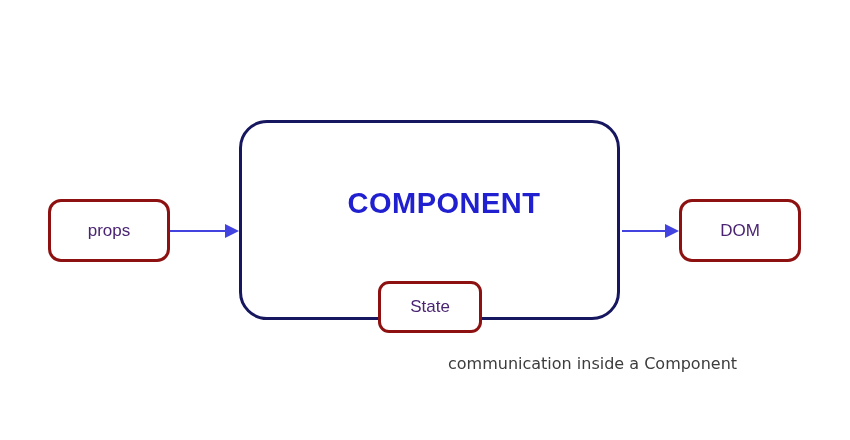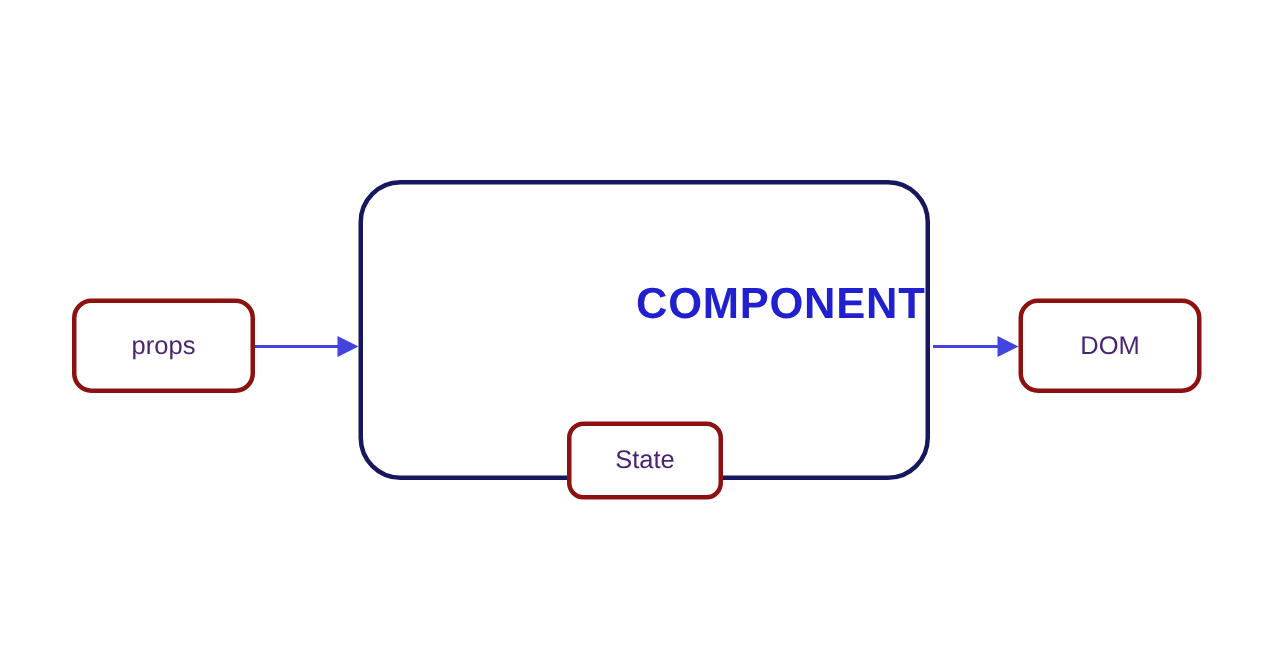--- a/index.html
+++ b/index.html
@@ -32,21 +32,21 @@
     position: absolute;
     left: 239px; top: 120px; width: 381px; height: 200px;
     border: 3px solid #17175f;
     border-radius: 28px;
     background: #ffffff;
     box-sizing: border-box;
   }
   #component-title {
     position: absolute;
     left: 0; right: 0; top: 64px;
-    text-align: right;
+    text-align: center;
     color: #2020d0;
     font-size: 29px;
     font-weight: bold;
     letter-spacing: 0.5px;
     margin-left: 29px;
   }
   .arrow { position: absolute; height: 16px; }
   .arrow .shaft {
     position: absolute;
     left: 0; right: 11px; top: 50%;
@@ -100,15 +100,16 @@
   <div class="arrow" id="arrow-component-to-dom">
     <div class="shaft"></div>
     <div class="head"></div>
   </div>
 
   <div class="node red-box" id="dom-box">
     <span>DOM</span>
   </div>
 
   <div id="caption">
+    <div>communication inside a Component</div>
   </div>
 
 </div>
 
 </body></html>

